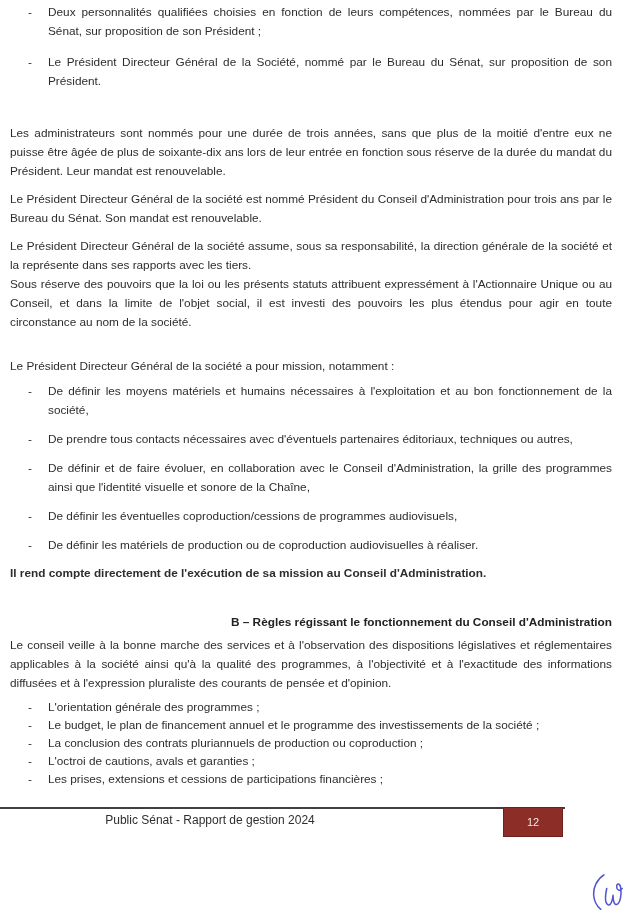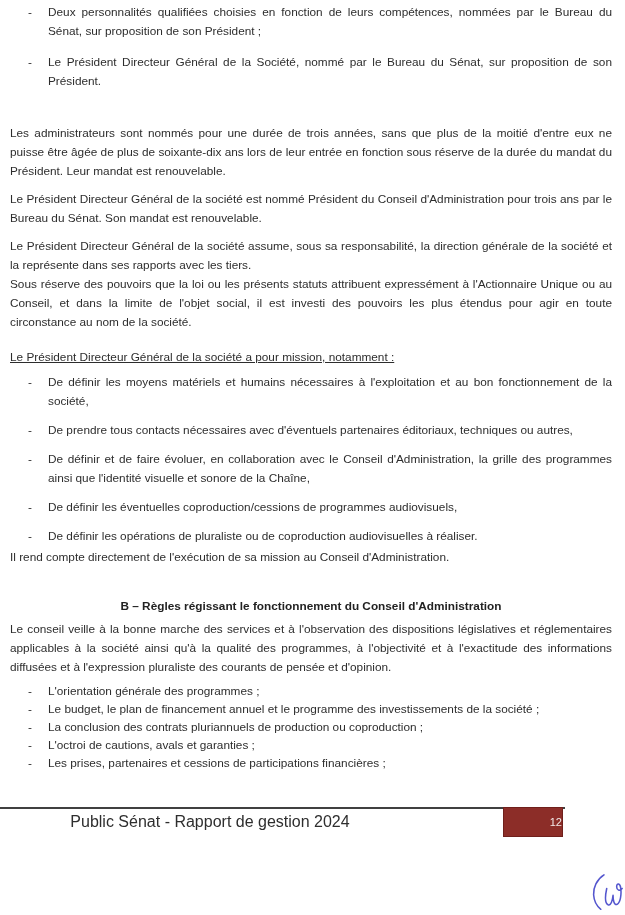--- a/index.html
+++ b/index.html
@@ -25,62 +25,62 @@
   p { margin: 0; text-align: justify; }
   .bullet { display: flex; }
   .dash { flex: 0 0 20px; margin-left: 18px; }
   .btxt { flex: 1; text-align: justify; }
   .spaced .bullet + .bullet { margin-top: 12px; }
   .mission { margin-top: 6px; }
   .mission .bullet + .bullet { margin-top: 10px; }
   .p-admin { margin-top: 33px; }
   .p-nomination { margin-top: 9px; }
   .p-assume { margin-top: 9px; }
-  .p-mission-intro { margin-top: 16px; text-decoration: underline; }
-  .p-rend { margin-top: 2px; }
+  .p-mission-intro { margin-top: 25px; }
+  .p-rend { margin-top: 9px; font-weight: bold; }
   .heading-b {
     margin: 30px 0 0 0;
     font-size: 11.8px;
     line-height: 19px;
     font-weight: bold;
     color: #222222;
-    text-align: center;
+    text-align: right;
   }
   .p-veille { margin-top: 4px; }
   .p-decisions { margin-top: 8px; }
   .tight { margin-top: 5px; line-height: 18px; }
   .footer-rule {
     position: absolute;
     left: 0;
     top: 807px;
     width: 565px;
     height: 2px;
     background: #404040;
   }
   .footer-title {
     position: absolute;
     left: 0;
     top: 813px;
     width: 420px;
     text-align: center;
-    font-size: 16px;
+    font-size: 12px;
     color: #2e2e2e;
   }
   .page-number-box {
     position: absolute;
     left: 503px;
     top: 807px;
     width: 60px;
     height: 30px;
     background: #8c2d28;
     border: 1px solid #6f201c;
     box-sizing: border-box;
     display: flex;
     align-items: center;
-    justify-content: flex-end;
+    justify-content: center;
     color: #f2e9e7;
     font-size: 11px;
   }
   .signature {
     position: absolute;
     left: 585px;
     top: 871px;
     width: 38px;
     height: 44px;
   }
@@ -130,21 +130,21 @@
       <div class="bullet">
         <span class="dash">-</span>
         <span class="btxt">De définir et de faire évoluer, en collaboration avec le Conseil d'Administration, la grille des programmes ainsi que l'identité visuelle et sonore de la Chaîne,</span>
       </div>
       <div class="bullet">
         <span class="dash">-</span>
         <span class="btxt">De définir les éventuelles coproduction/cessions de programmes audiovisuels,</span>
       </div>
       <div class="bullet">
         <span class="dash">-</span>
-        <span class="btxt">De définir les opérations de pluraliste ou de coproduction audiovisuelles à réaliser.</span>
+        <span class="btxt">De définir les matériels de production ou de coproduction audiovisuelles à réaliser.</span>
       </div>
     </div>
 
     <p class="p-rend">Il rend compte directement de l'exécution de sa mission au Conseil d'Administration.</p>
 
     <h2 class="heading-b">B – Règles régissant le fonctionnement du Conseil d'Administration</h2>
 
     <p class="p-veille">Le conseil veille à la bonne marche des services et à l'observation des dispositions législatives et réglementaires applicables à la société ainsi qu'à la qualité des programmes, à l'objectivité et à l'exactitude des informations diffusées et à l'expression pluraliste des courants de pensée et d'opinion.</p>
 
 
@@ -160,21 +160,21 @@
       <div class="bullet">
         <span class="dash">-</span>
         <span class="btxt">La conclusion des contrats pluriannuels de production ou coproduction ;</span>
       </div>
       <div class="bullet">
         <span class="dash">-</span>
         <span class="btxt">L'octroi de cautions, avals et garanties ;</span>
       </div>
       <div class="bullet">
         <span class="dash">-</span>
-        <span class="btxt">Les prises, partenaires et cessions de participations financières ;</span>
+        <span class="btxt">Les prises, extensions et cessions de participations financières ;</span>
       </div>
     </div>
 
   </main>
 
   <div class="footer-rule"></div>
   <div class="footer-title">Public Sénat - Rapport de gestion 2024</div>
   <div class="page-number-box">
     <span>12</span>
   </div>

